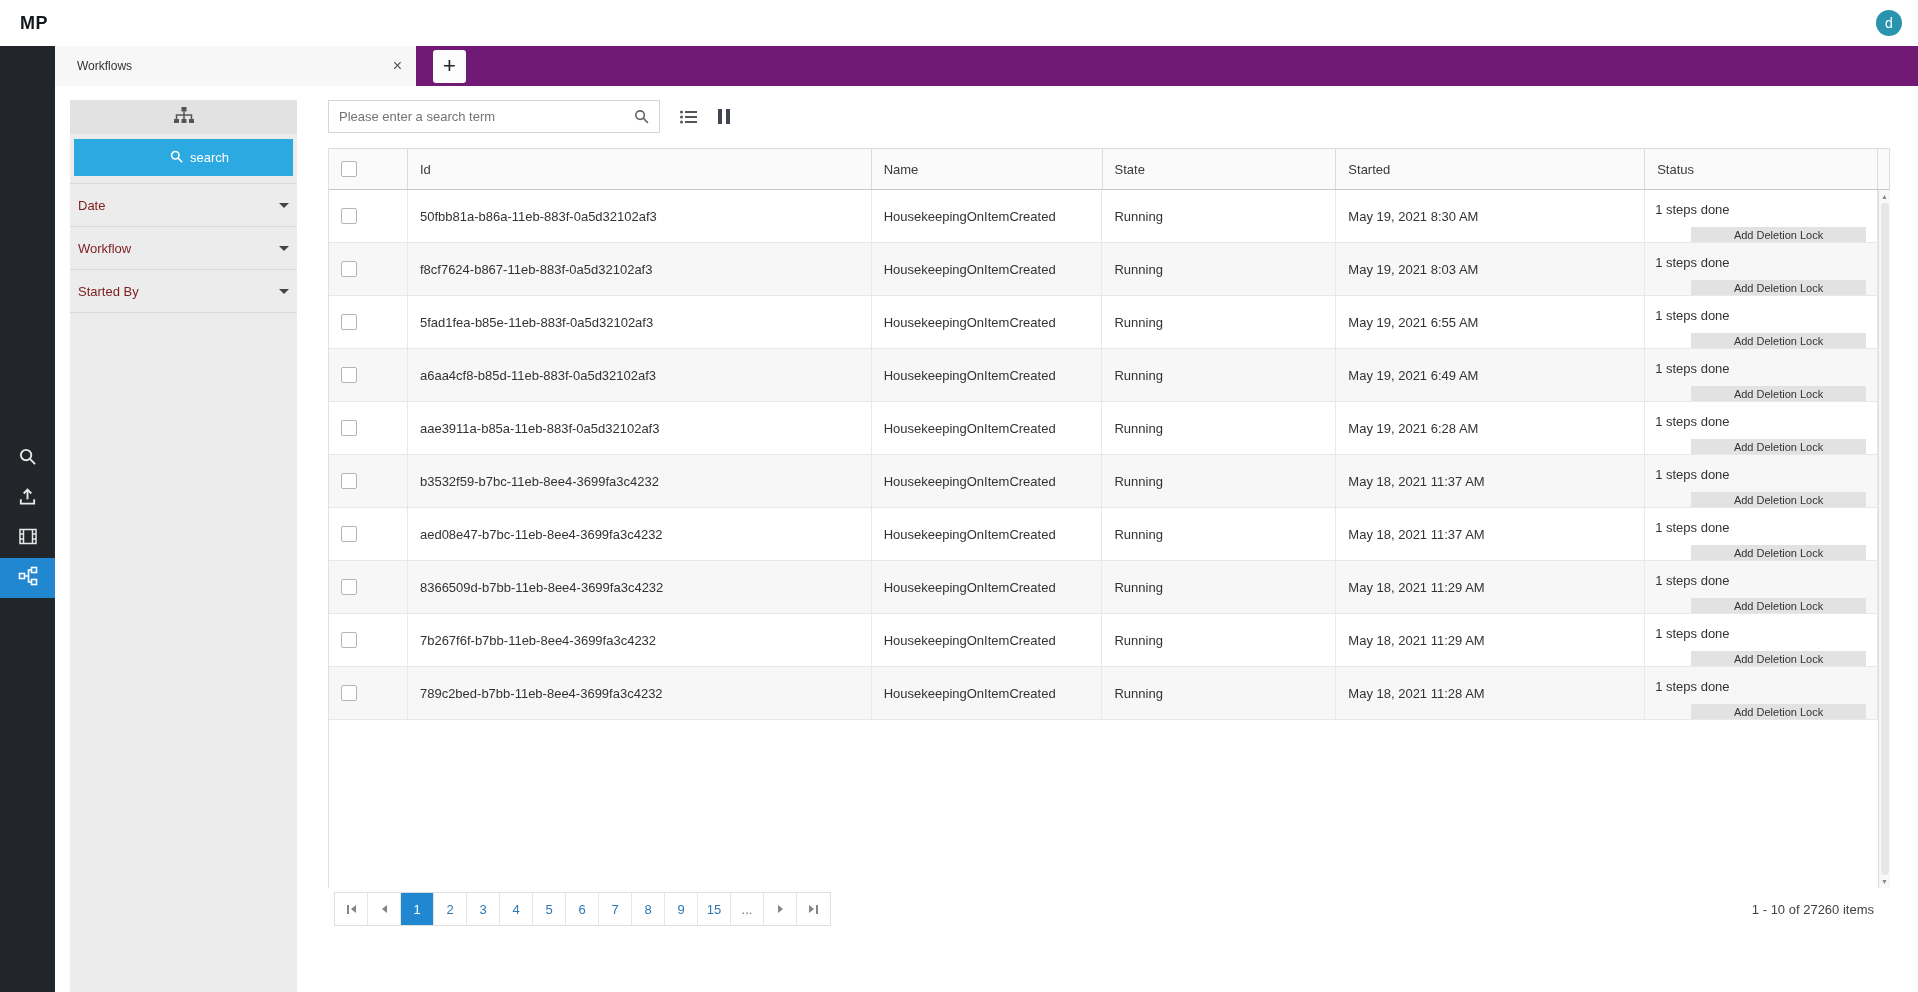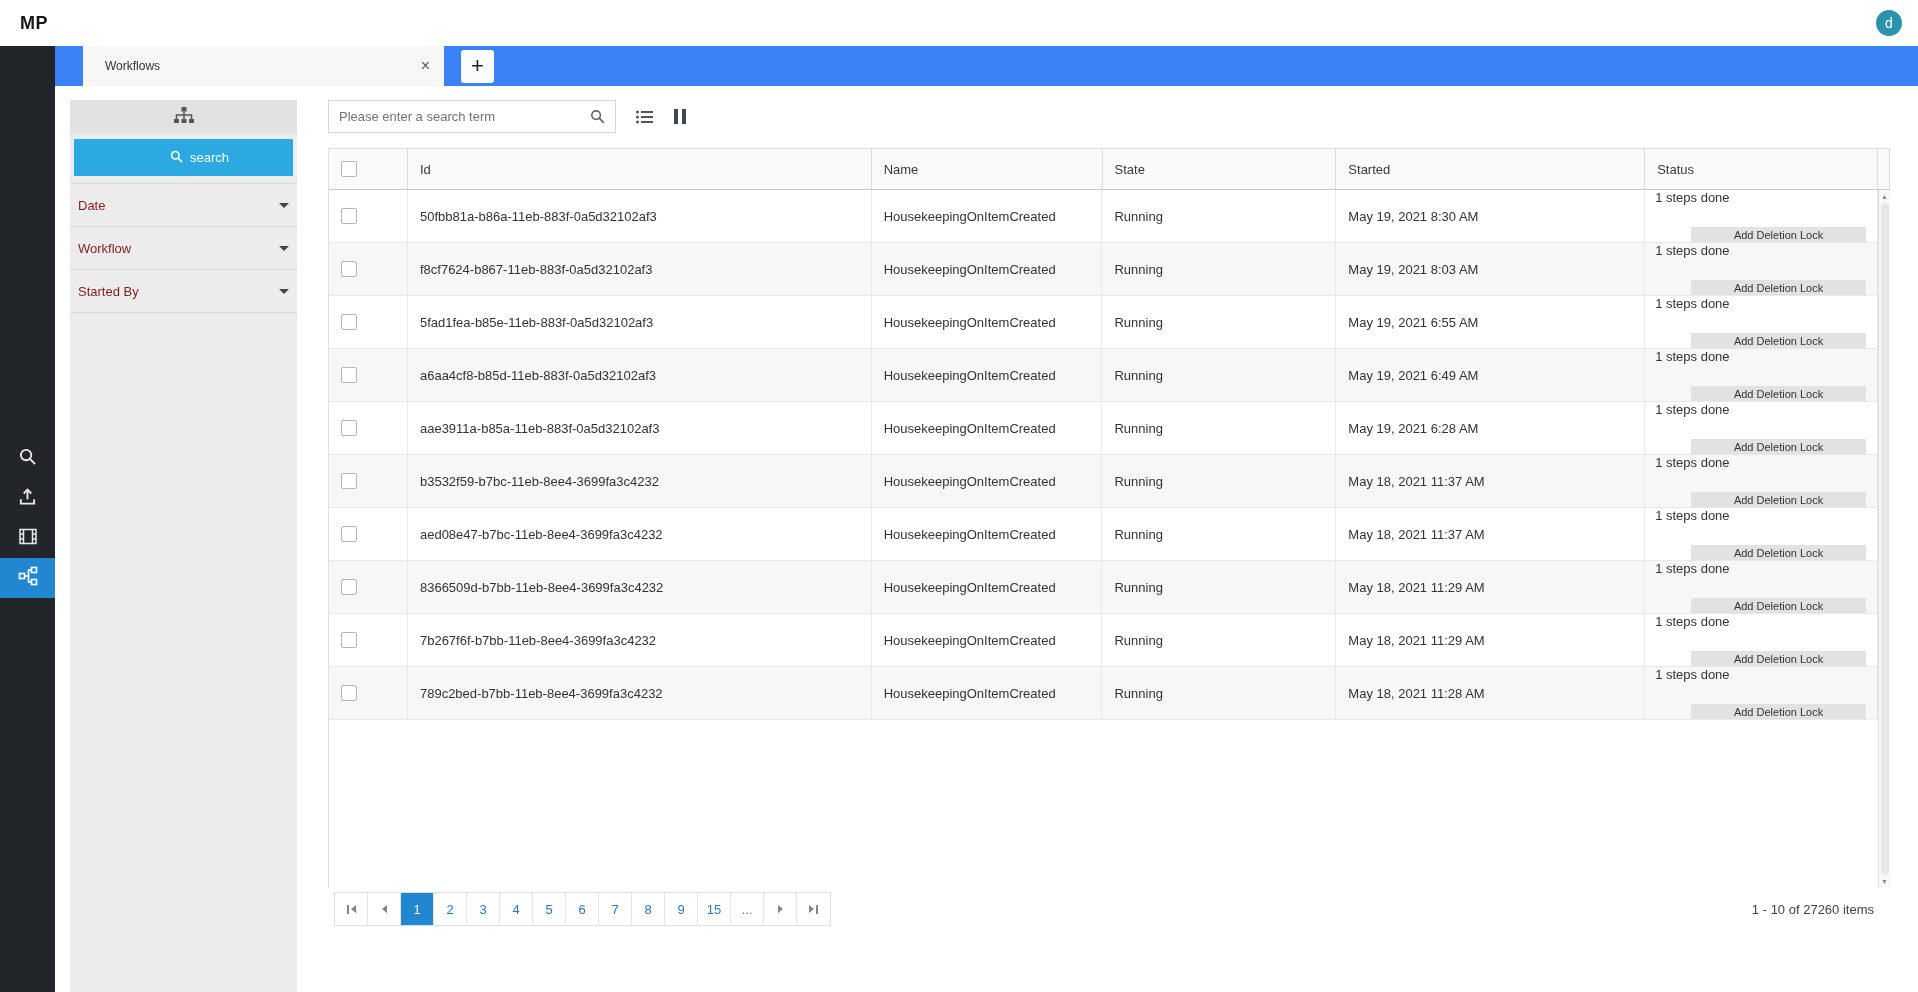--- a/index.html
+++ b/index.html
@@ -16,21 +16,21 @@
   
   .app-body { display:flex; height:946px; }
   .sidebar { width:55px; background:#22262b; flex-shrink:0; display:flex; flex-direction:column; }
   .nav-spacer { height:392px; }
   .nav-item { height:40px; display:flex; align-items:center; justify-content:center; cursor:pointer; }
   .nav-item.active { background:#2187d0; }
 
   .main { flex:1; min-width:0; display:flex; flex-direction:column; }
 
   
-  .tabbar { height:40px; background:#3b82f6; display:flex; align-items:stretch; flex-shrink:0;padding-left:28px; }
+  .tabbar { height:40px; background:#701a75; display:flex; align-items:stretch; flex-shrink:0; }
   .tab { width:361px; background:#f7f7f7; display:flex; align-items:center;
          justify-content:space-between; padding:0 14px 0 22px; cursor:pointer; }
   .tab-label { font-size:12px; color:#333; }
   .tab-close { font-size:16px; color:#555; line-height:1; cursor:pointer; }
   .add-tab { width:33px; height:33px; margin:auto 0 auto 17px; background:#fcfcfc; border-radius:3px;
              display:flex; align-items:center; justify-content:center; font-size:22px; font-weight:400;
              color:#222; cursor:pointer; line-height:1; }
 
   
   .content { flex:1; display:flex; padding:14px 28px 0 15px; background:#fff; min-height:0; }
@@ -44,21 +44,21 @@
                 justify-content:center; gap:7px; cursor:pointer;padding-left:32px; }
   .filter-sections { border-top:1px solid #d9d9d9; }
   .filter-row { height:43px; border-bottom:1px solid #d9d9d9; display:flex; align-items:center;
                 justify-content:space-between; padding:0 8px; font-size:13px; color:#7f1d1d; cursor:pointer; }
   .caret { width:0; height:0; border-left:5px solid transparent; border-right:5px solid transparent;
            border-top:5px solid #444; }
 
   
   .workspace { flex:1; min-width:0; display:flex; flex-direction:column; }
   .toolbar-row { display:flex; align-items:center; height:33px; margin-bottom:15px; flex-shrink:0; }
-  .search-box { width:288px; height:33px; border:1px solid #d5d5d5; background:#fff;
+  .search-box { width:332px; height:33px; border:1px solid #d5d5d5; background:#fff;
                 display:flex; align-items:center; }
   .search-box input { flex:1; min-width:0; border:none; outline:none; font-size:13px; font-family:inherit;
                       padding:0 4px 0 10px; color:#333; height:100%; background:transparent; }
   .search-box input::placeholder { color:#737373; opacity:1; }
   .search-icon-btn { width:36px; height:100%; border:none; background:transparent; display:flex;
                      align-items:center; justify-content:center; cursor:pointer; }
   .view-btn { margin-left:20px; cursor:pointer; display:flex; align-items:center; }
   .pause-bars { display:flex; gap:4px; }
   .pause-bars i { display:block; width:4px; height:15px; background:#3f4650; }
 
@@ -74,21 +74,21 @@
   .c-name { width:231px; }
   .c-state { width:234px; }
   .c-started { width:309px; }
   .c-status { width:233px; }
 
   .grid-body { margin-right:12px; }
   .grid-row { display:flex; height:53px; border-bottom:1px solid #e8e8e8; background:#fff; cursor:pointer; }
   .grid-row:nth-child(even) { background:#f7f7f7; }
   .bc { display:flex; align-items:center; font-size:13px; color:#333; padding-left:12px;
         border-right:1px solid #e9e9e9; overflow:hidden; white-space:nowrap; }
-  .bc.c-status { flex-direction:column; align-items:stretch; justify-content:space-between; gap:10px;
+  .bc.c-status { flex-direction:column; align-items:stretch; justify-content:flex-end; gap:10px;
                  padding:0 11px 0 10px; }
   .steps-label { font-size:13px; color:#333; }
   .action-bar { height:15px; background:#e2e2e2; font-size:11px; color:#333; display:flex;
                 align-items:center; justify-content:center; cursor:pointer;margin-left:36px; }
   .checkbox { width:16px; height:16px; border:1px solid #b5b5b5; border-radius:2px; background:#fff;
               cursor:pointer; flex-shrink:0; }
 
   
   .vscrollbar { position:absolute; top:42px; right:0; bottom:0; width:12px; background:#f8f8f8;
                 border-left:1px solid #dcdcdc; display:flex; flex-direction:column; align-items:center;

